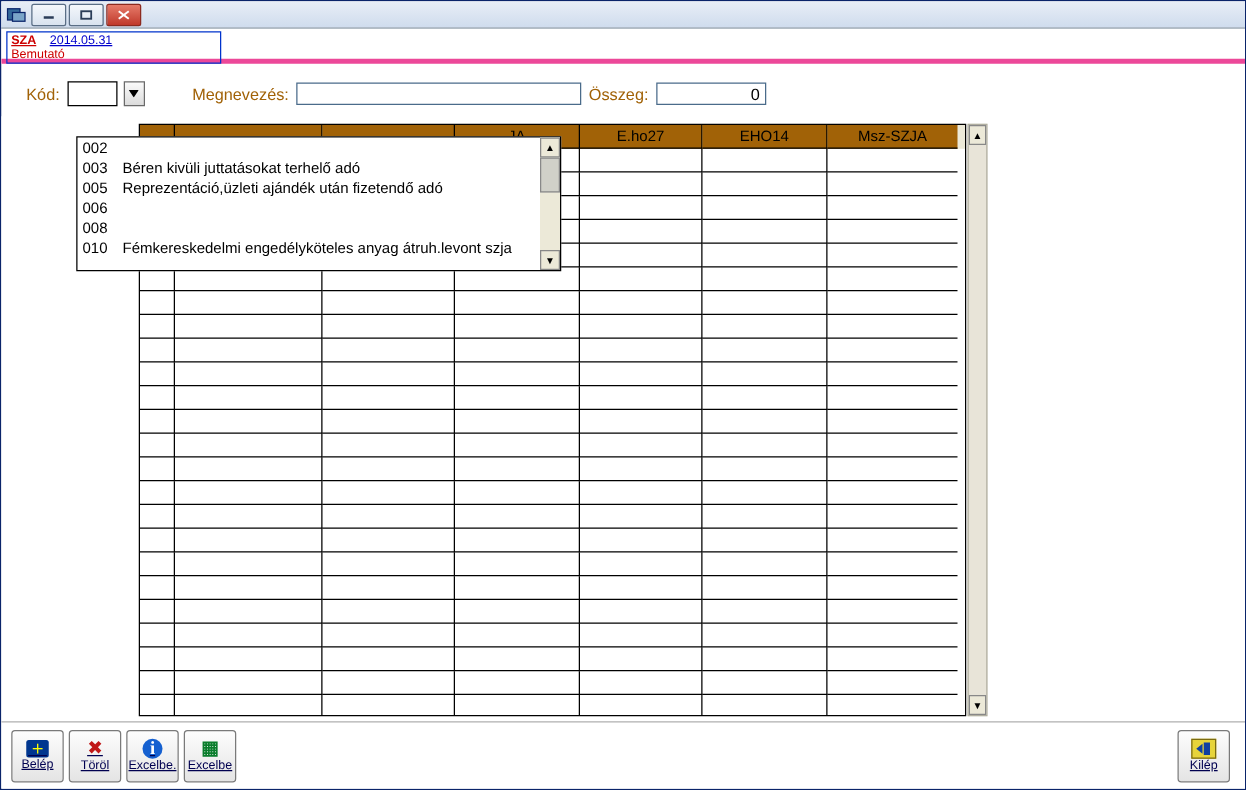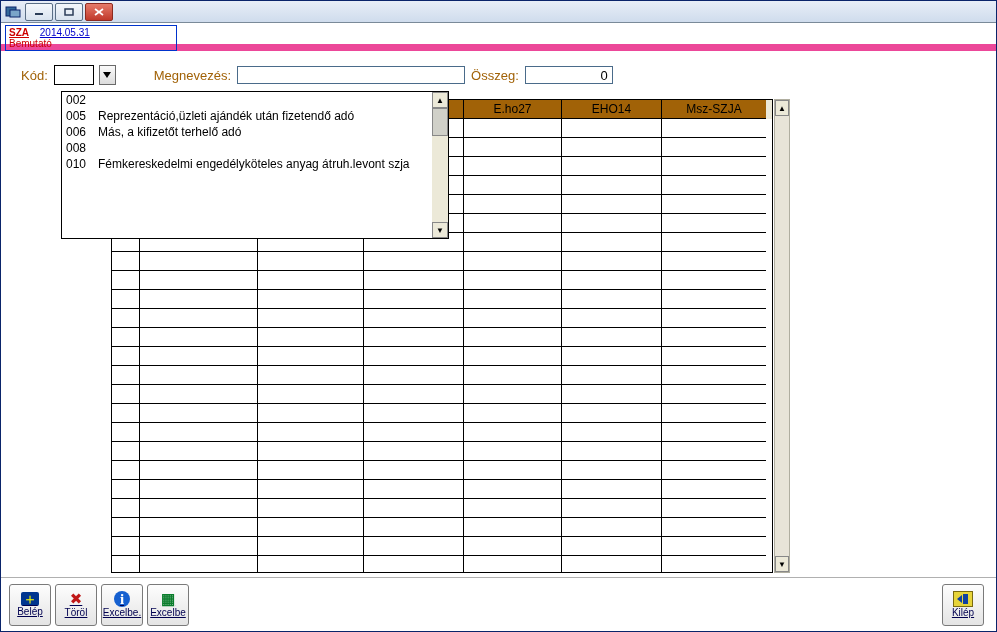--- a/index.html
+++ b/index.html
@@ -42,21 +42,21 @@
     cursor: pointer;
   }
   .winbtn.close {
     background: linear-gradient(#e67b6a, #c0392b);
     color: #fff;
     border-color: #8c2a1f;
   }
   .header2 {
     height: 28px;
     background: #fff;
-    border-bottom: 7px solid #ec4899;
+    border-bottom: 4px solid #ec4899;
     padding: 2px 4px 0 4px;
   }
   .sza-box {
     display: inline-block;
     width: 172px;
     border: 1px solid #0033cc;
     padding: 1px 3px;
     font-size: 10px;
     line-height: 11px;
   }
@@ -150,23 +150,23 @@
     height: 16px;
     background: #ece9d8;
     border: 1px solid #888;
     display: flex; align-items: center; justify-content: center;
     font-size: 8px;
     cursor: pointer;
   }
   .dropdown {
     position: absolute;
     left: 60px;
-    top: 90px;
+    top: 108px;
     width: 388px;
-    height: 148px;
+    height: 108px;
     background: #fff;
     border: 1px solid #000;
     z-index: 50;
     font-size: 12px;
     overflow: hidden;
   }
   .dropdown .dd-scroll {
     position: absolute;
     right: 0; top: 0; bottom: 0;
     width: 16px;
@@ -514,26 +514,29 @@
     <div class="arrow" style="position:absolute;bottom:0;left:0;right:0">▼</div>
   </div>
 </div>
 
 <div class="dropdown">
   <div id="dd-items">
       <div class="dd-item sel">
         <span class="dd-code">002</span>
       </div>
       <div class="dd-item">
+        <span class="dd-code">003</span>
+        <span class="dd-label">Béren kivüli juttatásokat terhelő adó</span>
+      </div>
+      <div class="dd-item">
         <span class="dd-code">005</span>
         <span class="dd-label">Reprezentáció,üzleti ajándék után fizetendő adó</span>
       </div>
       <div class="dd-item">
         <span class="dd-code">006</span>
-        <span class="dd-label">Más, a kifizetőt terhelő adó</span>
       </div>
       <div class="dd-item">
         <span class="dd-code">008</span>
       </div>
       <div class="dd-item">
         <span class="dd-code">010</span>
         <span class="dd-label">Fémkereskedelmi engedélyköteles anyag átruh.levont szja</span>
       </div>
     </div>
   <div class="dd-scroll">

